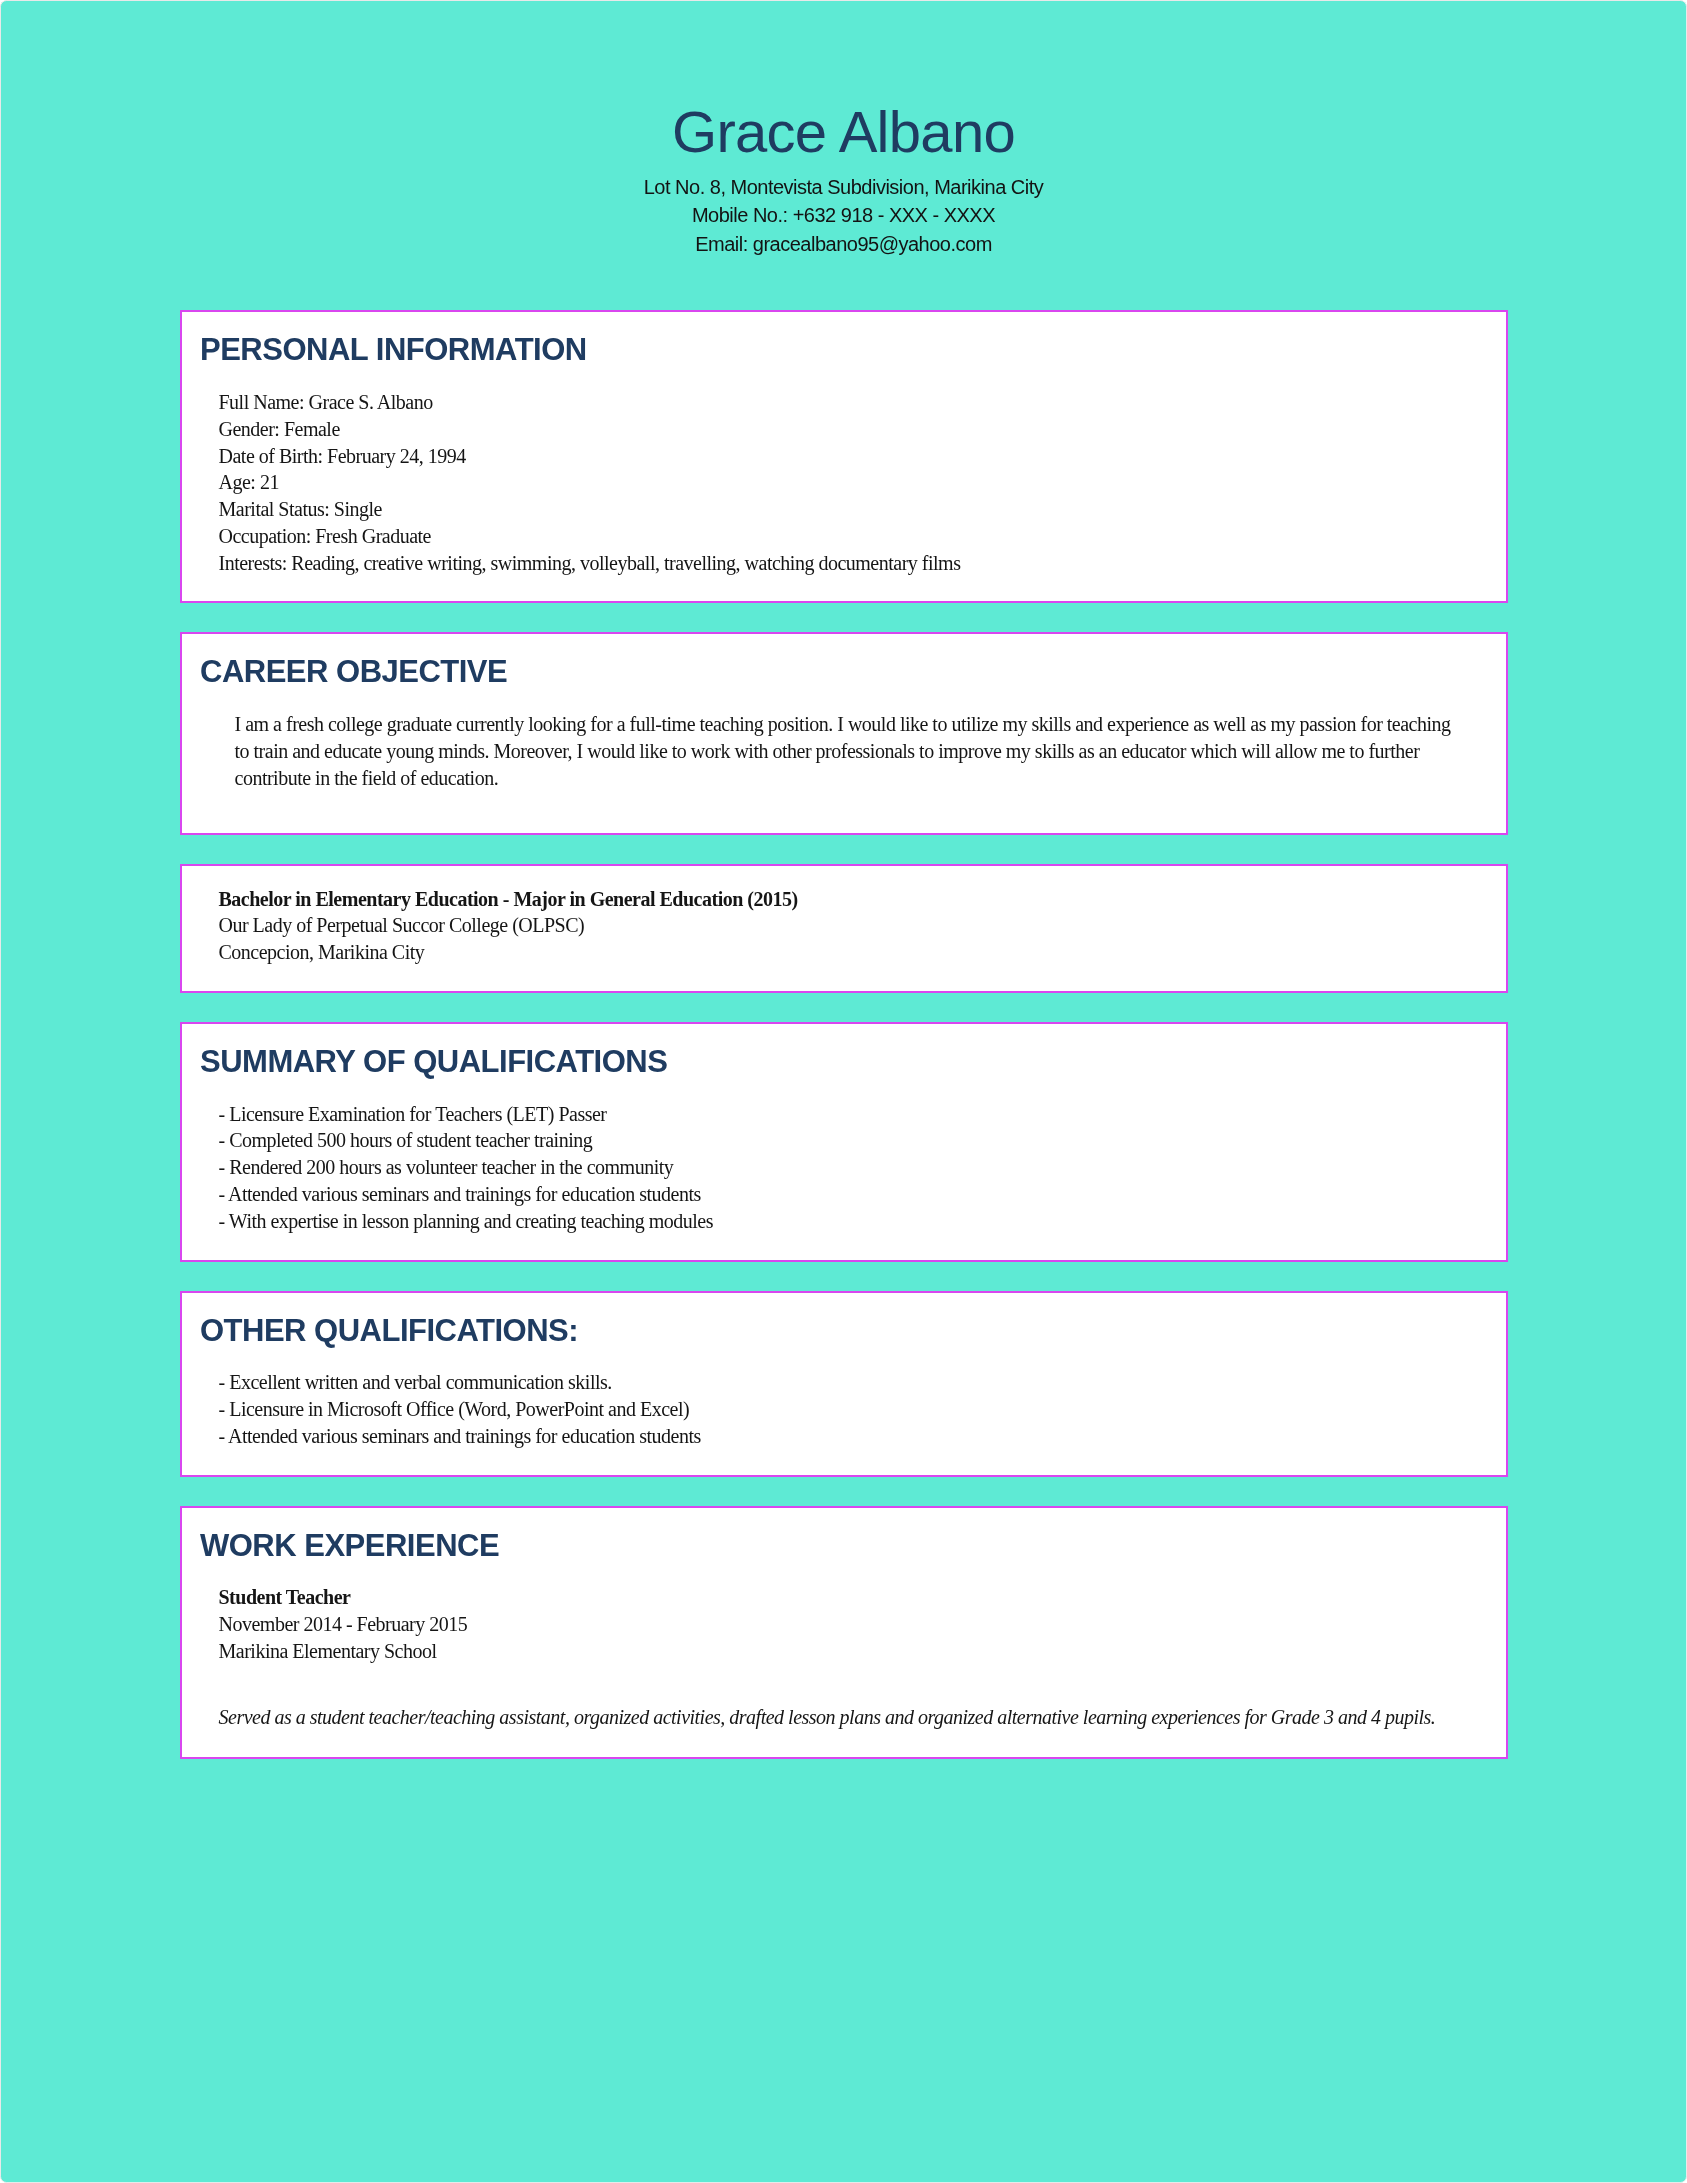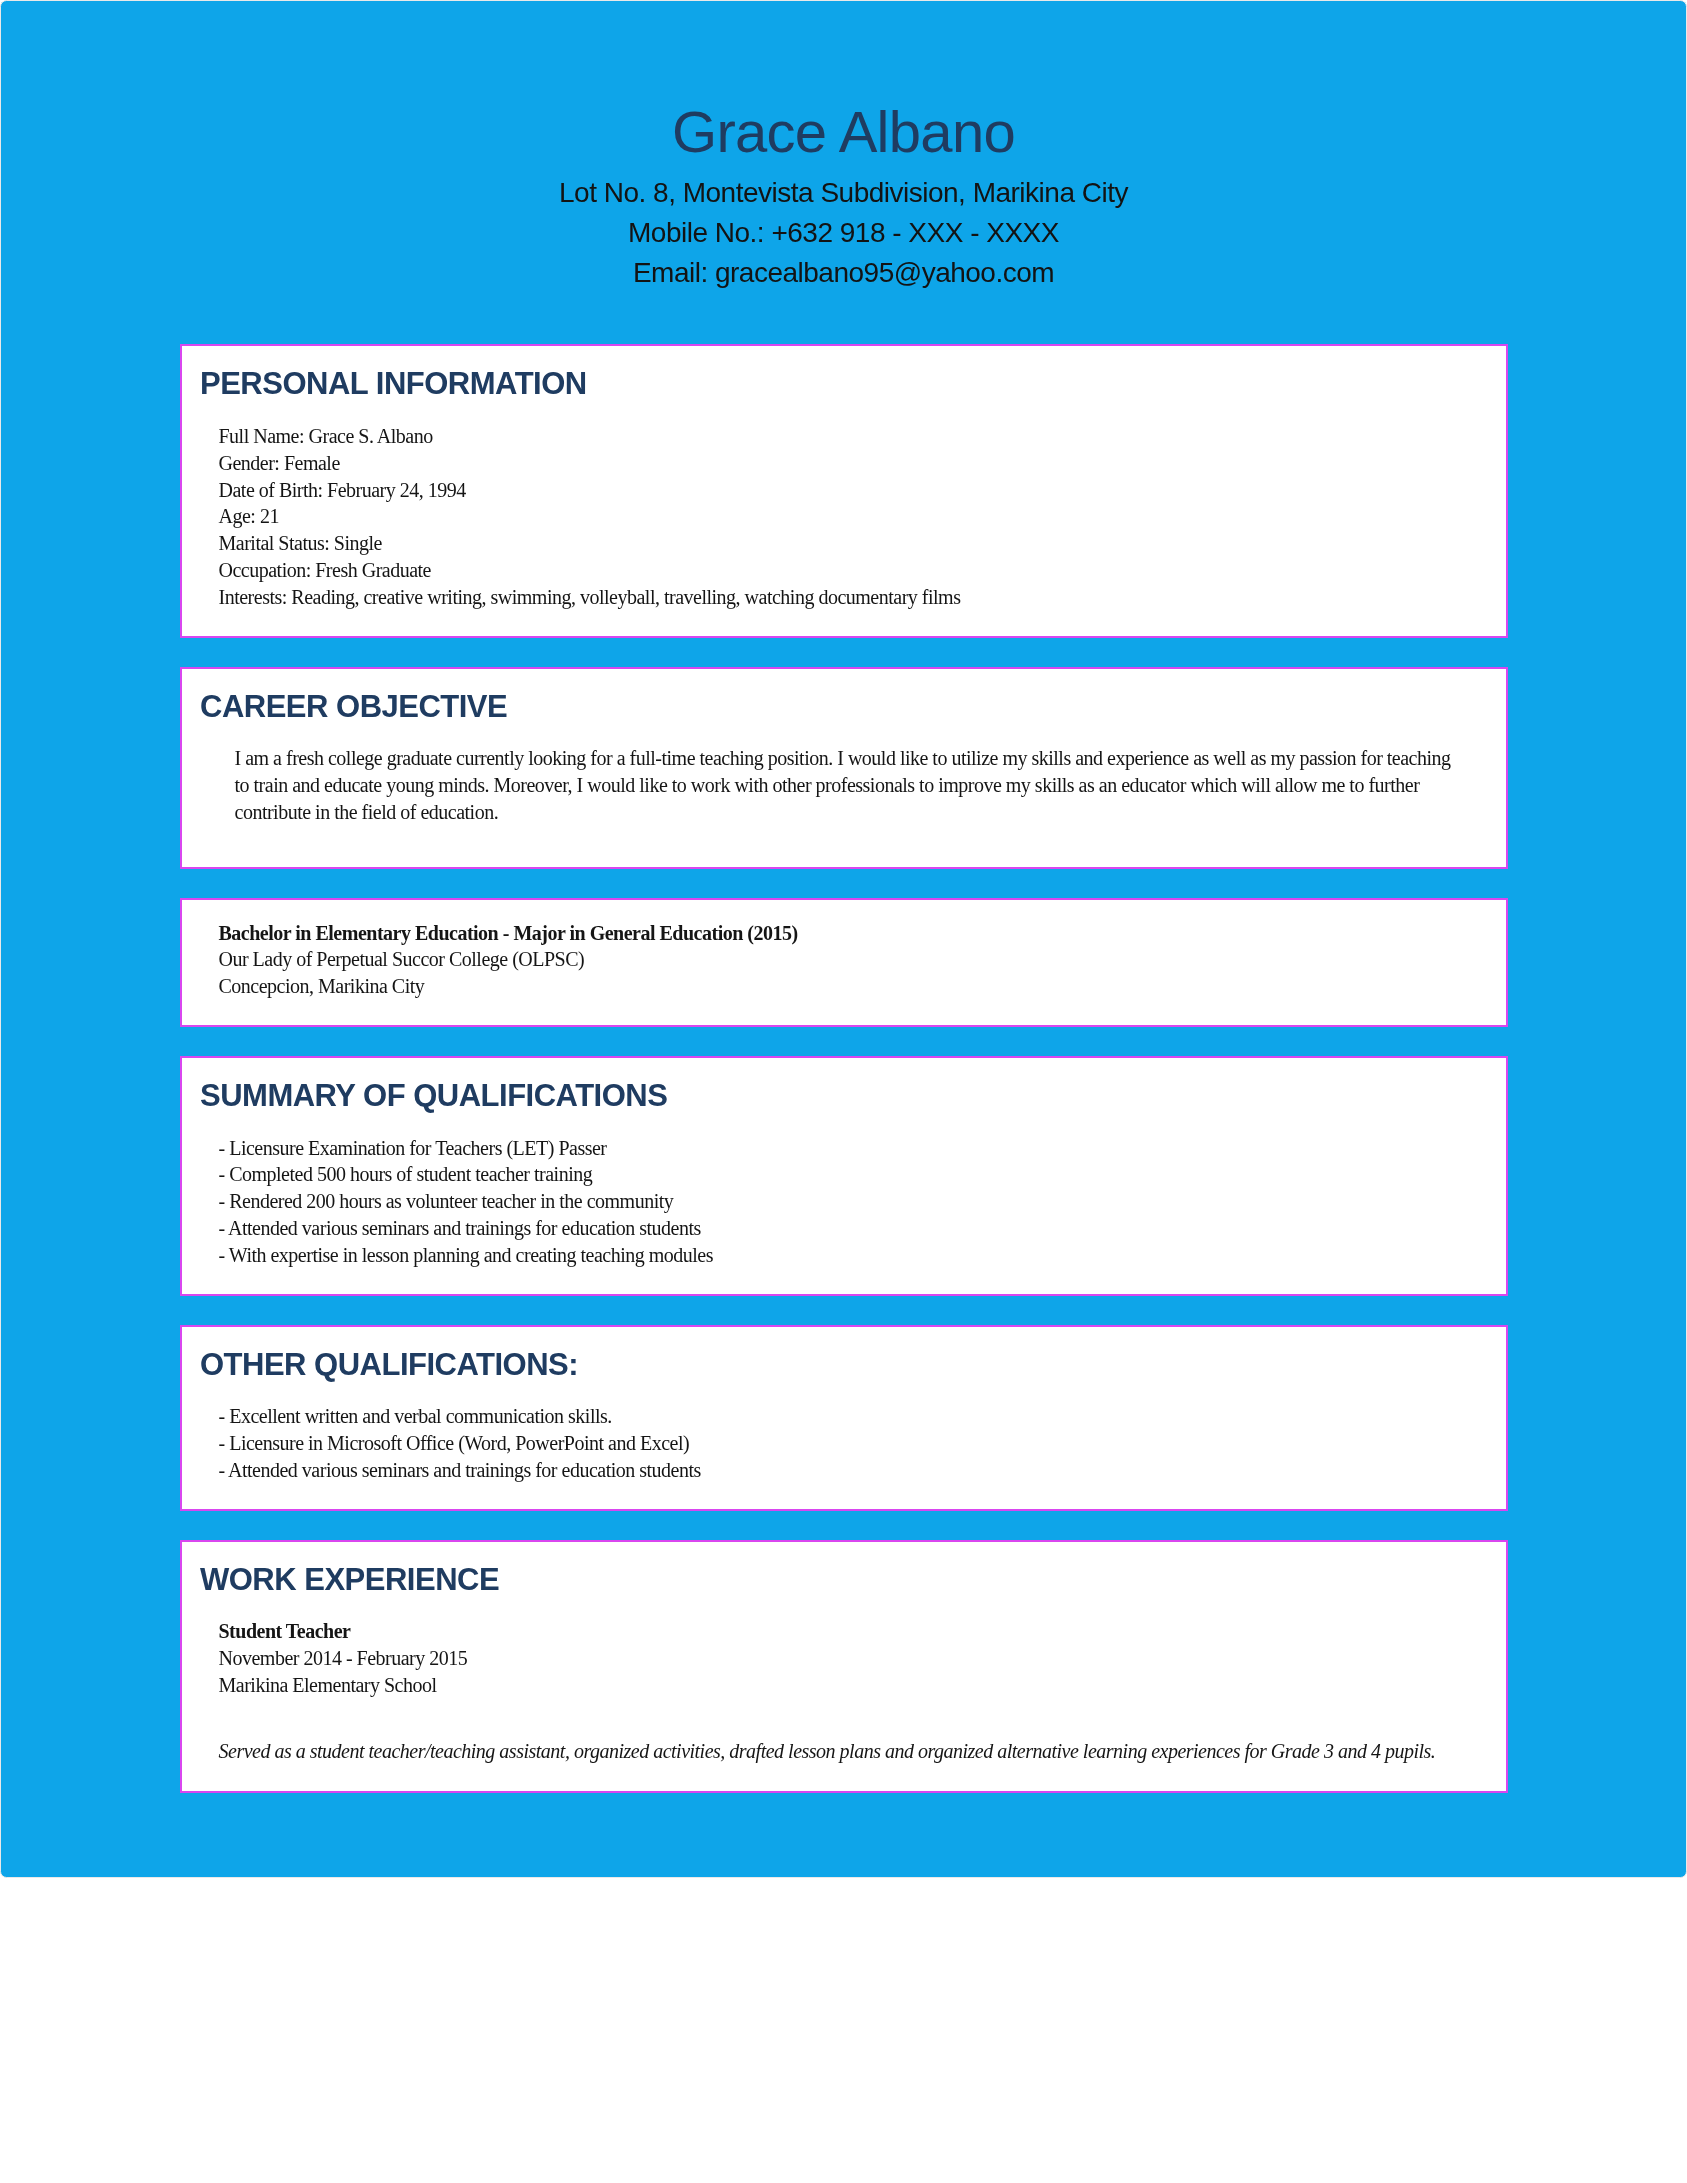--- a/index.html
+++ b/index.html
@@ -3,23 +3,23 @@
 <meta charset="utf-8">
 <style>
   html, body {
     margin: 0;
     padding: 0;
     background: #ffffff;
   }
   .page {
     position: relative;
     width: 1687px;
-    height: 1878px;
+    height: 2183px;
     box-sizing: border-box;
-    background: #0ea5e9;
+    background: #5eead4;
     border: 1.3px solid #e9e9e9;
     border-radius: 6.6px;
     font-family: "Liberation Sans", sans-serif;
     color: #151515;
     letter-spacing: -0.5px;
     overflow: hidden;
   }
   
   .header {
     padding-top: 99px;
@@ -27,21 +27,21 @@
   }
   .name {
     font-size: 58px;
     font-weight: 400;
     color: #1f3c61;
     letter-spacing: -0.7px;
     line-height: 1.1;
     margin: 0 0 9.3px 0;
   }
   .contact-line {
-    font-size: 28px;
+    font-size: 20px;
     line-height: 1.42;
     color: #131313;
   }
   
   .sections {
     width: 1328px;
     margin: 52px auto 0 auto;
   }
   .section {
     box-sizing: border-box;

